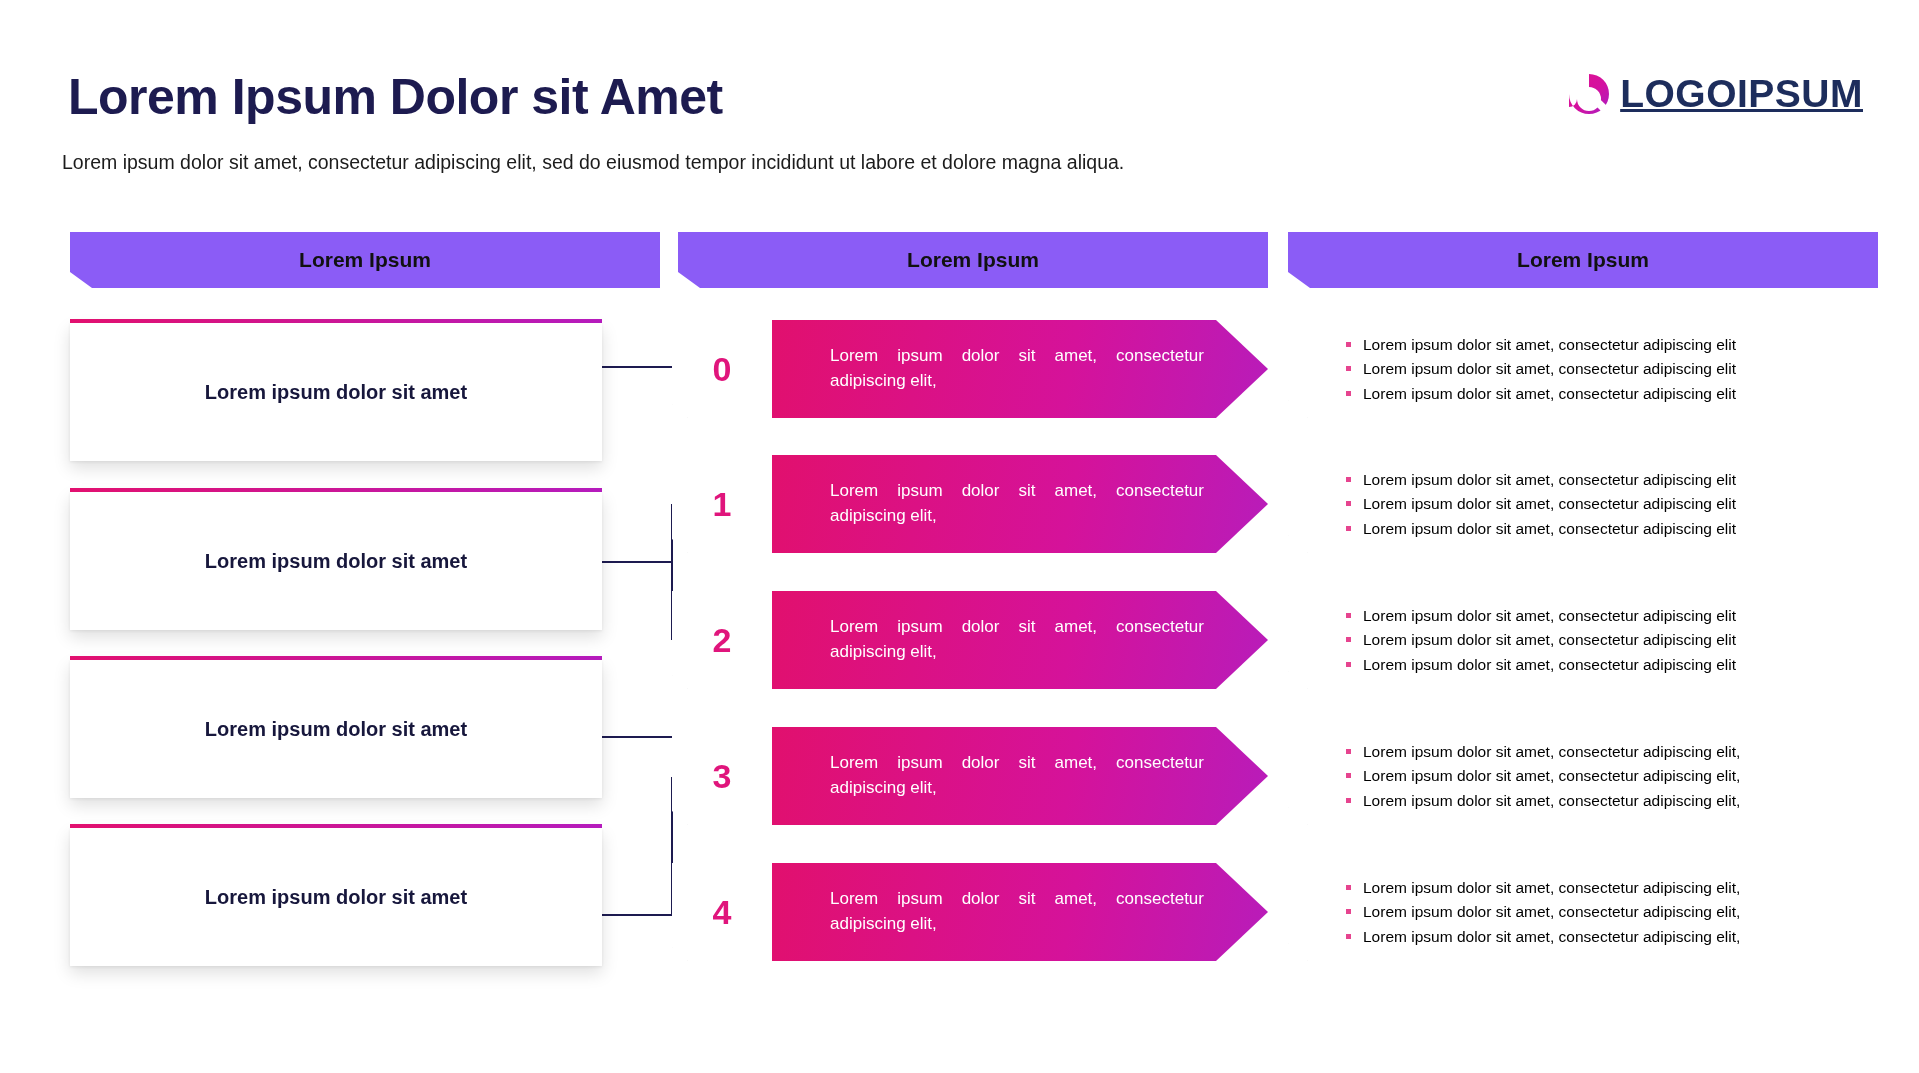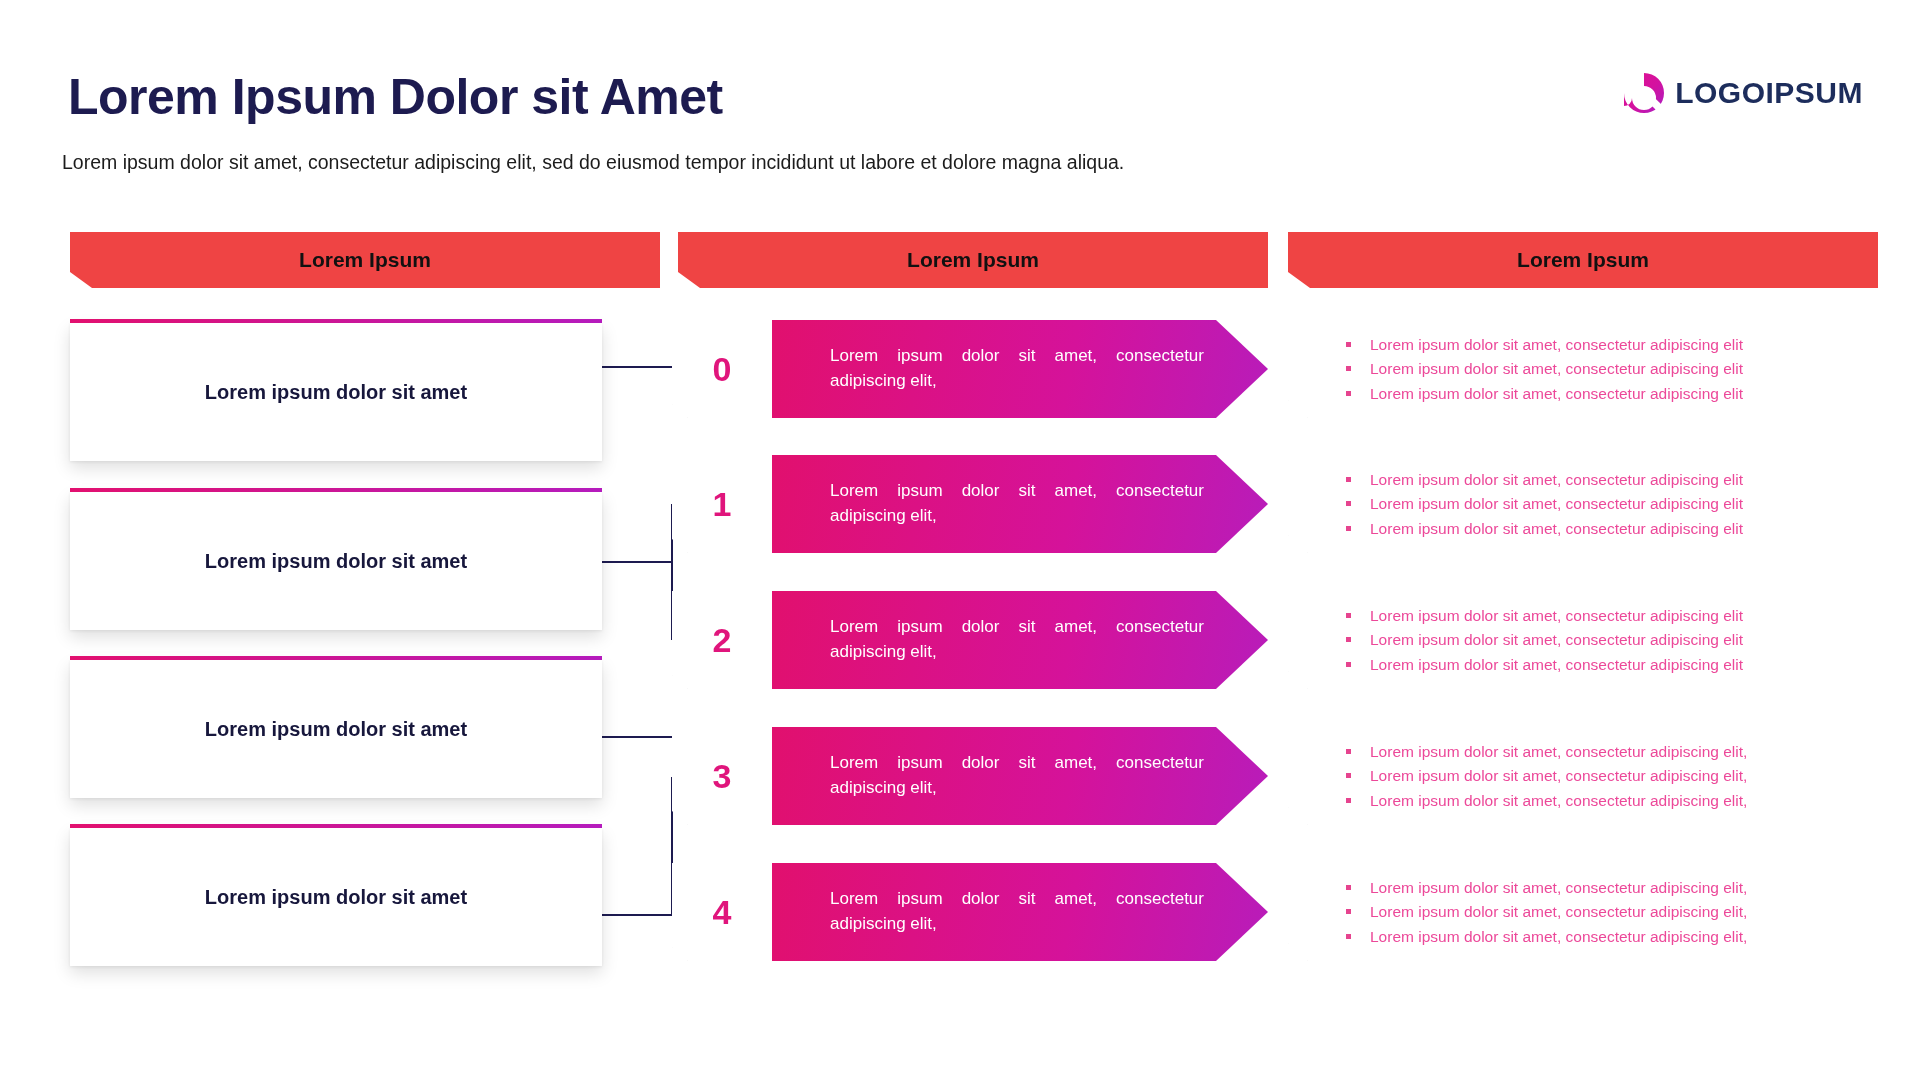--- a/index.html
+++ b/index.html
@@ -50,31 +50,32 @@
     align-items: center;
     gap: 10px;
   }
   .logo-mark {
     width: 42px;
     height: 42px;
     position: relative;
     flex: 0 0 auto;
   }
   .logo-text {
-    font-size: 30px;
+    font-size: 39px;
     font-weight: bold;
     color: #1d2d5c;
     letter-spacing: 0.5px;
+    text-decoration: underline;
   }
 
   
   .col-header {
     position: absolute;
     height: 56px;
-    background: #ef4444;
+    background: #8b5cf6;
     display: flex;
     align-items: center;
     justify-content: center;
     -webkit-clip-path: polygon(0 0, 100% 0, 100% 100%, 22px 100%, 0 calc(100% - 16px));
     clip-path: polygon(0 0, 100% 0, 100% 100%, 22px 100%, 0 calc(100% - 16px));
   }
   .col-header span {
     font-size: 21px;
     font-weight: bold;
     color: #111111;
@@ -191,24 +192,23 @@
   .bullet-dot {
     width: 5px;
     height: 5px;
     background: #e6448f;
     flex: 0 0 auto;
     position: relative;
     top: -3px;
   }
   .bullet-text {
     font-size: 15.5px;
-    color: #ec4899;
+    color: #000000;
     line-height: 1.25;
     white-space: nowrap;
-    margin-left: 7px;
   }
 </style>
 </head>
 <body>
 
 <div class="slide">
 
   <div class="page-title">Lorem Ipsum Dolor sit Amet</div>
   <div class="page-subtitle">Lorem ipsum dolor sit amet, consectetur adipiscing elit, sed do eiusmod tempor incididunt ut labore et dolore magna aliqua.</div>
 

